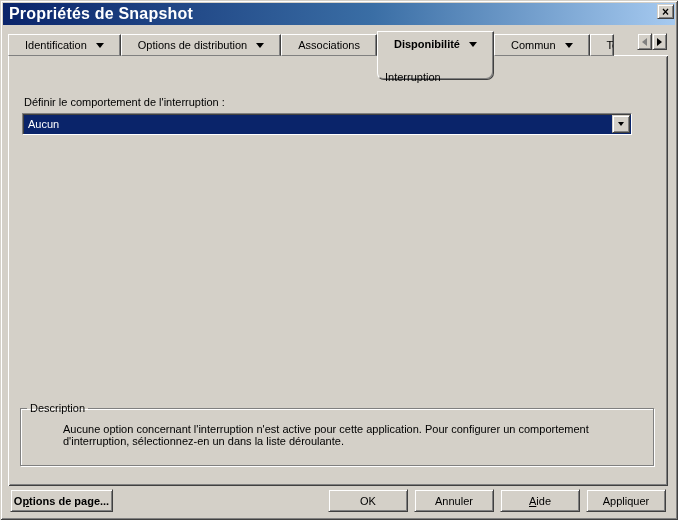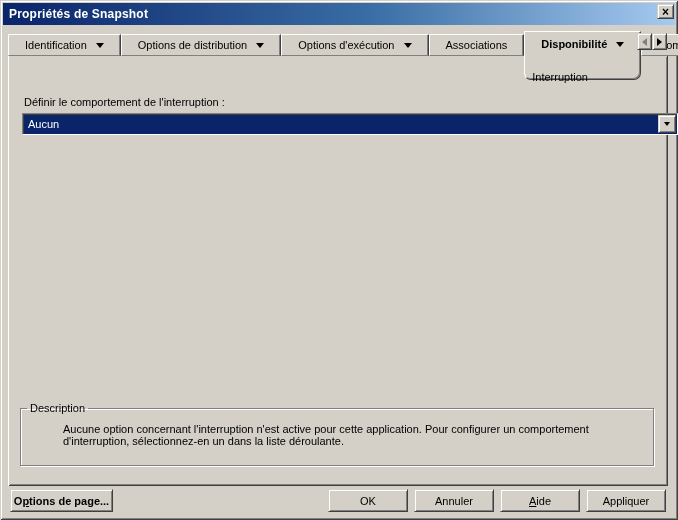--- a/index.html
+++ b/index.html
@@ -18,21 +18,21 @@
     overflow: hidden;
   }
 
   
   .titlebar {
     position: absolute; left: 3px; top: 3px; width: 672px; height: 22px;
     background: linear-gradient(to right, #0a246a, #3a6ea5 55%, #a6caf0);
     display: flex; align-items: center;
     padding-left: 6px;
   }
-  .title { color: #fff; font-weight: bold; font-size: 12px; letter-spacing: .2px; }
+  .title { color: #fff; font-weight: bold; font-size: 16px; letter-spacing: .2px; }
   .close-btn {
     position: absolute; right: 4px; top: 4px; width: 17px; height: 15px;
     background: #d4d0c8;
     border: 1px solid; border-color: #d4d0c8 #404040 #404040 #d4d0c8;
     box-shadow: inset 1px 1px 0 #ffffff, inset -1px -1px 0 #808080;
     display: flex; align-items: center; justify-content: center;
     font-weight: bold; font-size: 12px; line-height: 1; cursor: default;
     padding: 0;
   }
 
@@ -98,21 +98,21 @@
     box-shadow:
       inset 1px 1px 0 #ffffff,
       inset -1px -1px 0 #404040,
       inset 2px 2px 0 #d4d0c8,
       inset -2px -2px 0 #808080;
     z-index: 1;
   }
   .field-label { position: absolute; left: 16px; top: 41px; }
 
   .combobox {
-    position: absolute; left: 14px; top: 58px; width: 656px; height: 22px;
+    position: absolute; left: 14px; top: 58px; width: 610px; height: 22px;
     background: #0a246a;
     border: 1px solid; border-color: #808080 #ffffff #ffffff #808080;
     box-shadow: inset 1px 1px 0 #404040;
     cursor: default;
   }
   .combo-value {
     position: absolute; left: 3px; top: 3px; right: 22px; bottom: 3px;
     color: #ffffff; background: #0a246a;
     display: flex; align-items: center; padding-left: 2px;
     overflow: hidden; white-space: nowrap;
@@ -164,24 +164,20 @@
     <span>×</span>
   </button>
 
   <div class="tabbar" id="tab-bar">
       <div class="tab">
         <span class="tab-label">Identification</span>
         <span class="tri tri-down"></span>
       </div>
       <div class="tab">
         <span class="tab-label">Options de distribution</span>
-        <span class="tri tri-down"></span>
-      </div>
-      <div class="tab">
-        <span class="tab-label">Options d'exécution</span>
         <span class="tri tri-down"></span>
       </div>
       <div class="tab">
         <span class="tab-label">Associations</span>
       </div>
       <div class="tab active">
         <span class="tab-label">Disponibilité</span>
         <span class="tri tri-down"></span>
         <div class="tab-dropdown">
           <div class="subitem">Interruption</div>

